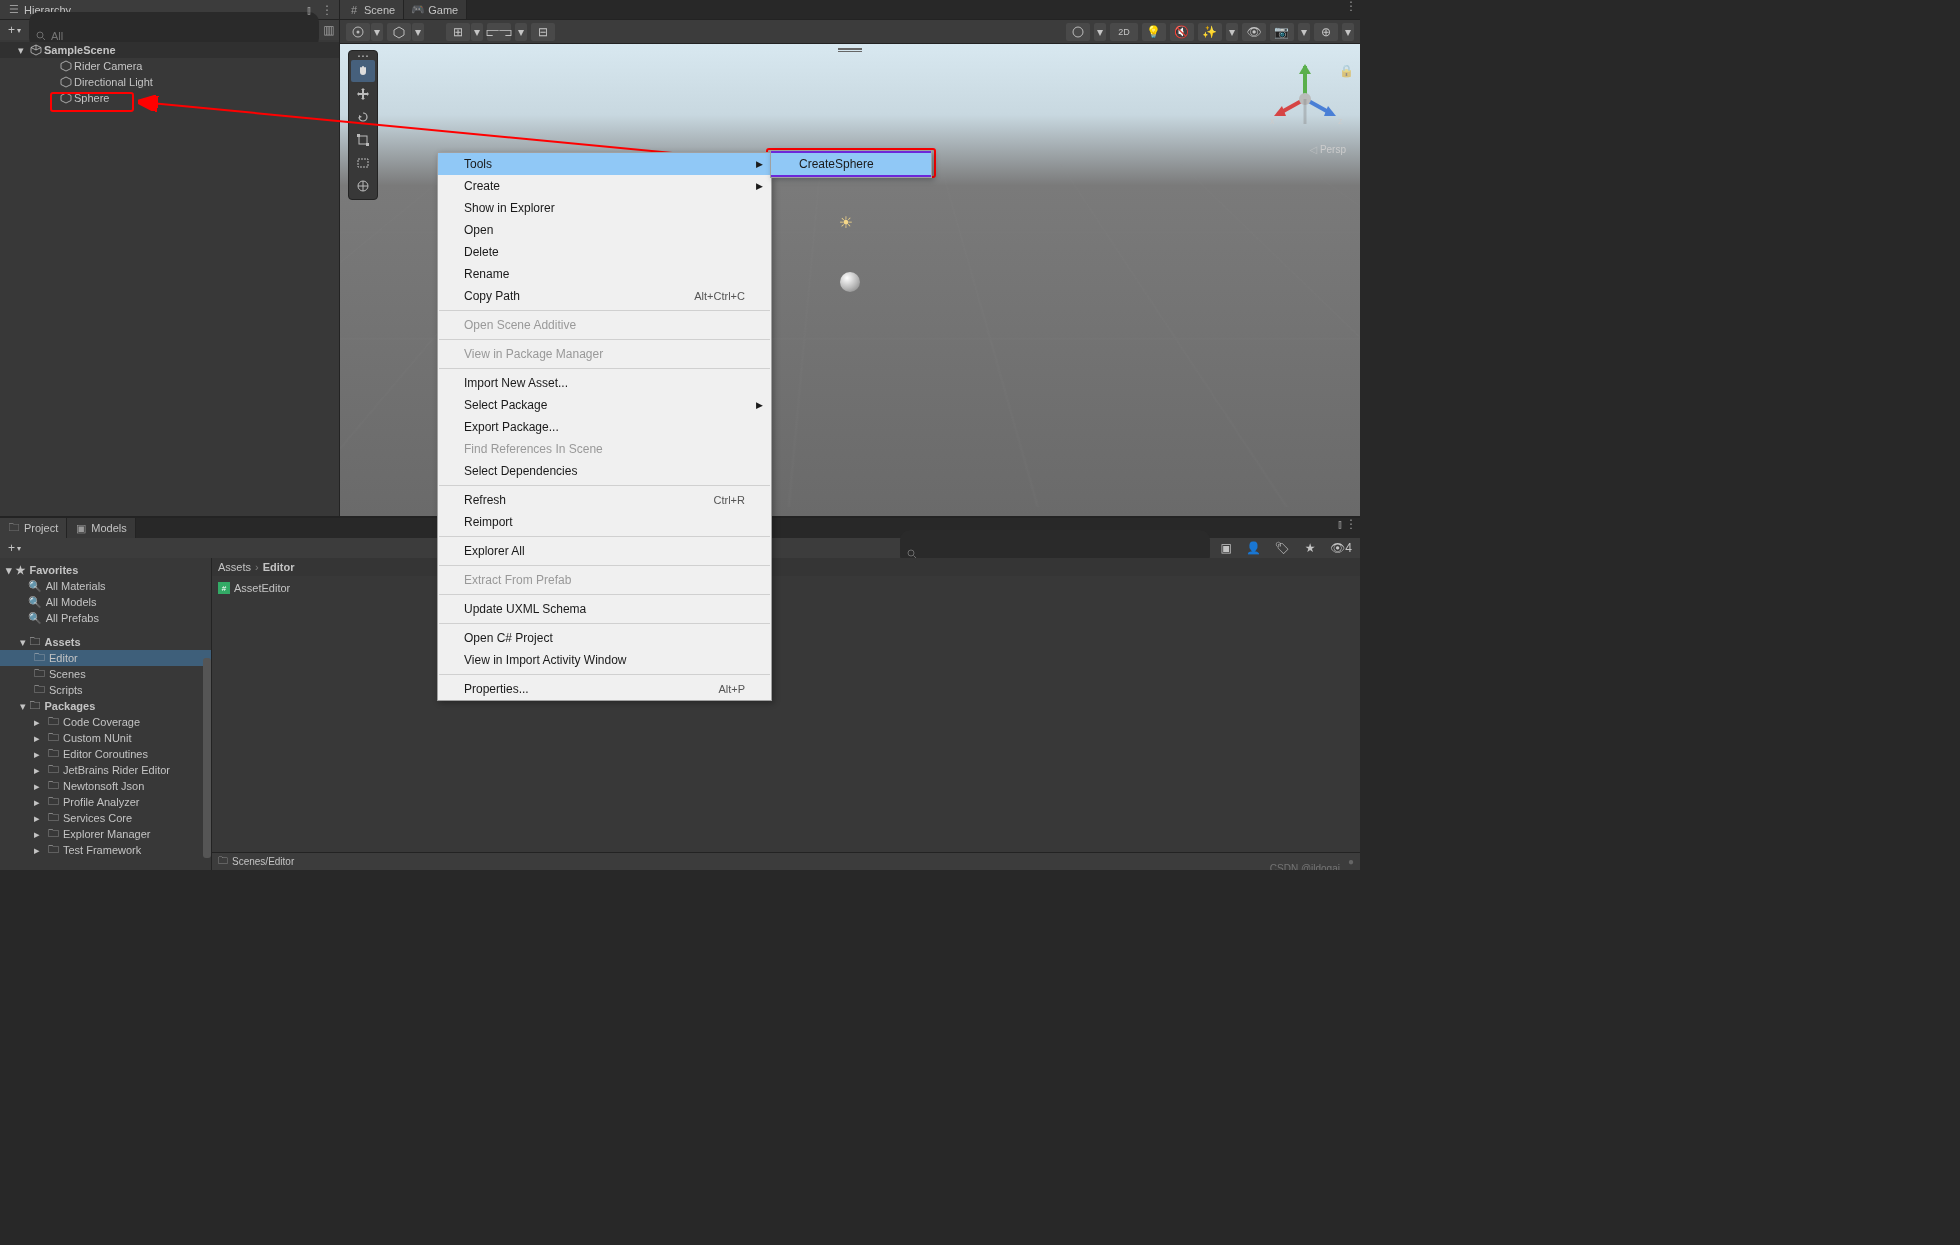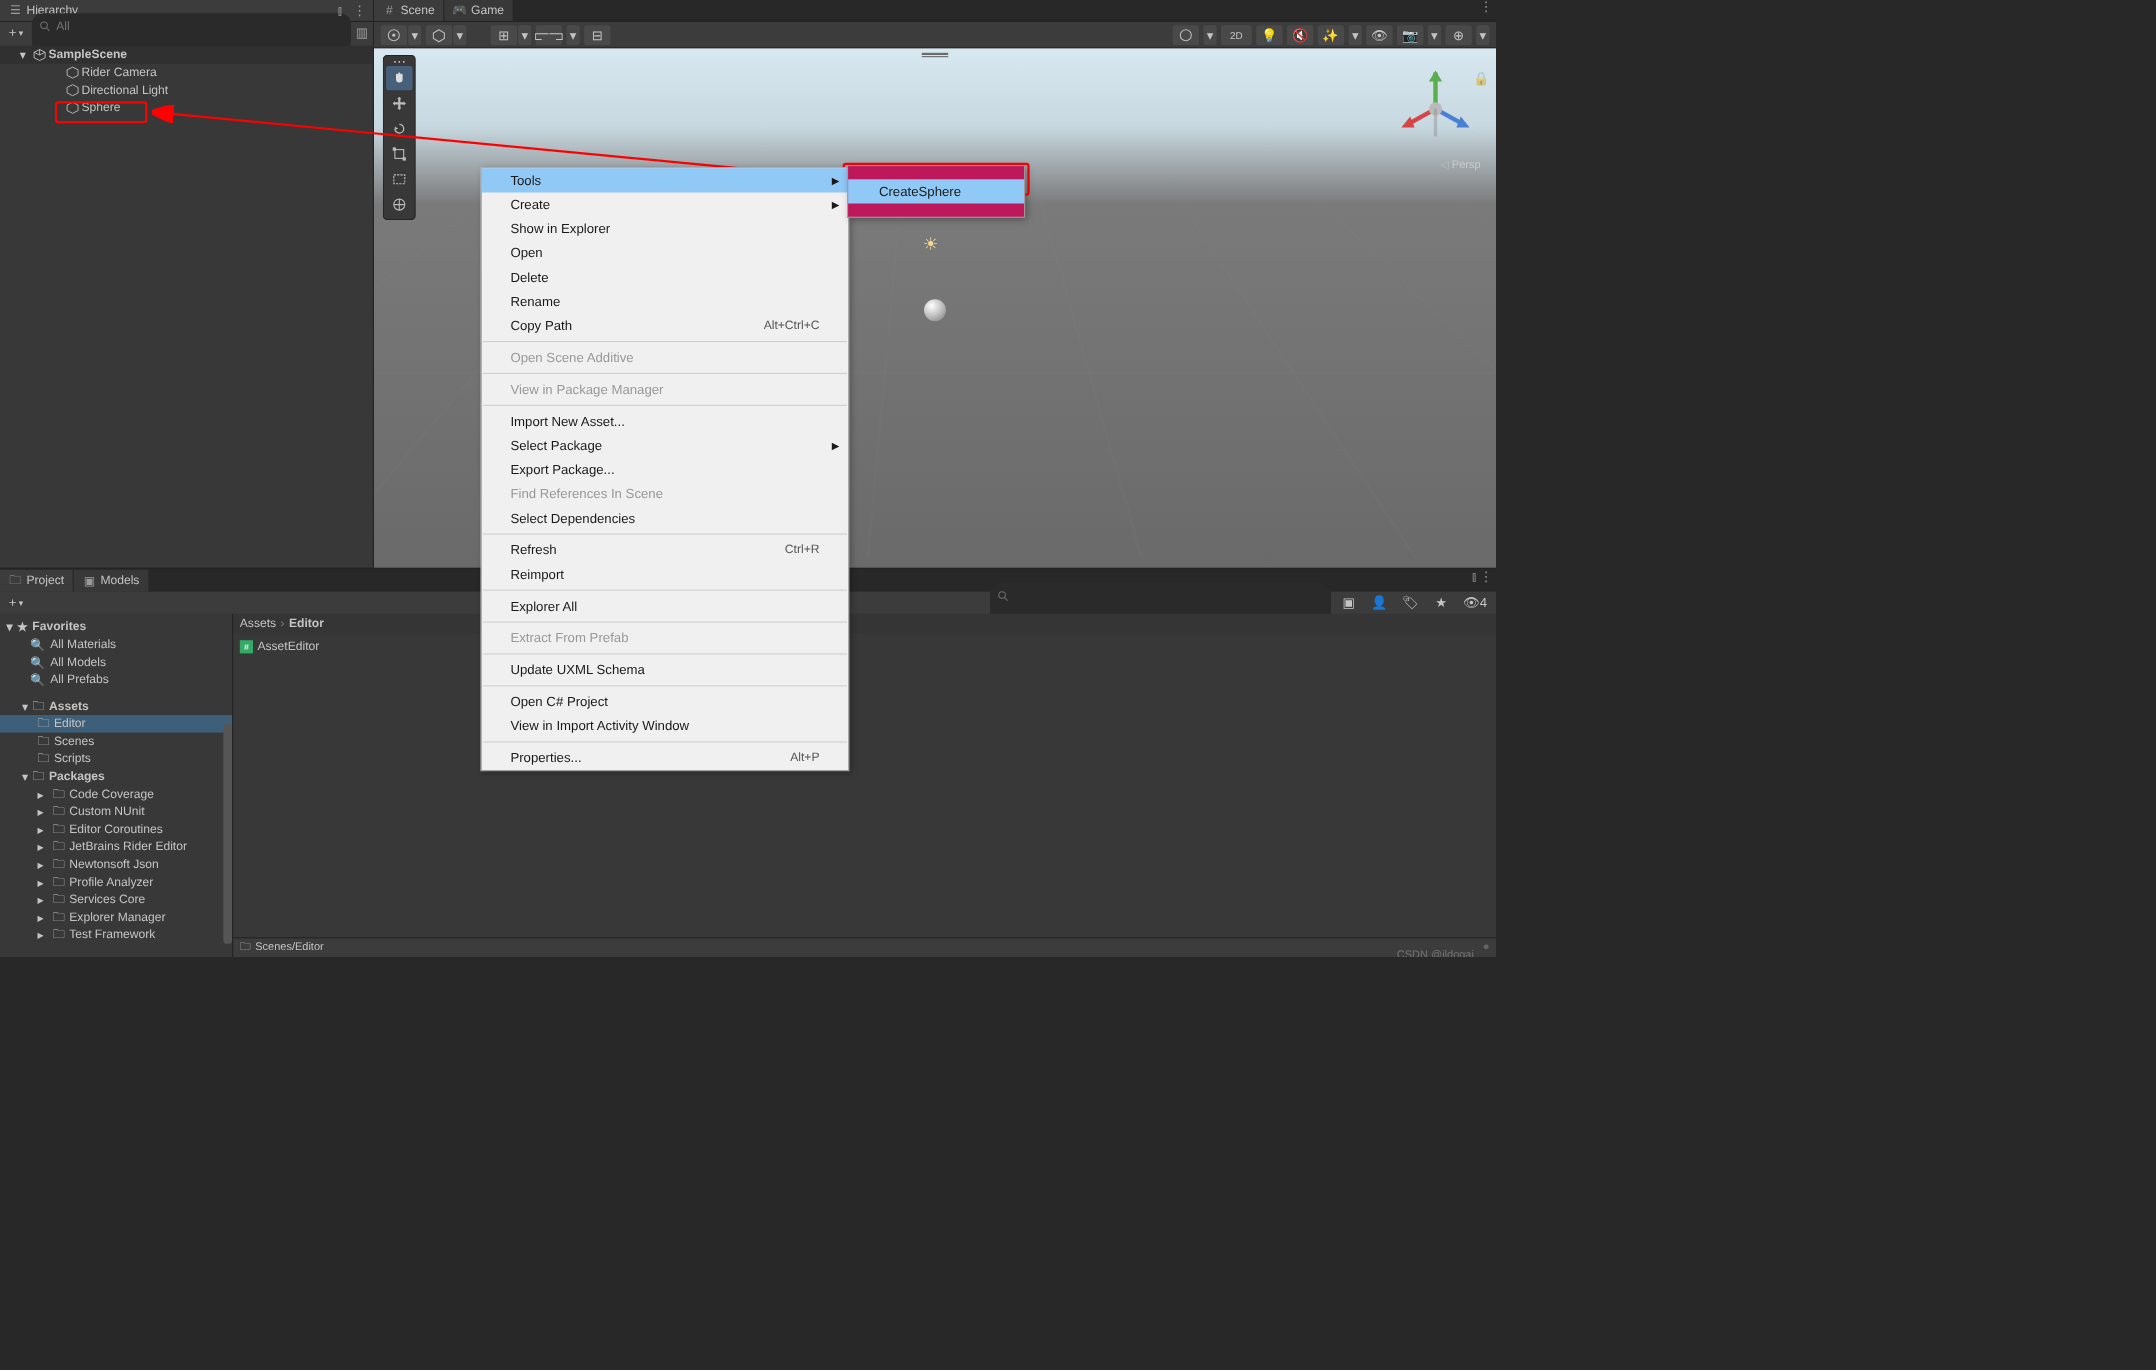--- a/index.html
+++ b/index.html
@@ -7,21 +7,21 @@
 .app { display: flex; flex-direction: column; width: 1360px; height: 870px; background: #383838; }
 .top-row { display: flex; height: 516px; }
 .hierarchy-panel { width: 340px; background: #383838; border-right: 1px solid #232323; display: flex; flex-direction: column; }
 .panel-header { display: flex; align-items: center; background: #3c3c3c; height: 20px; border-bottom: 1px solid #232323; }
 .tab { display: flex; align-items: center; padding: 0 8px; height: 100%; background: #383838; gap: 4px; font-size: 11px; }
 .tab.active { background: #3c3c3c; }
 .header-icons { margin-left: auto; display: flex; gap: 6px; padding-right: 6px; }
 .icon-small { width: 12px; height: 12px; display: inline-flex; align-items: center; justify-content: center; opacity: 0.7; }
 .toolbar-row { display: flex; align-items: center; height: 20px; background: #3c3c3c; padding: 0 4px; gap: 4px; }
 .plus-btn { display: flex; align-items: center; gap: 2px; padding: 0 4px; }
-.search-box { flex: 1; display: flex; align-items: flex-end; background: #2a2a2a; border-radius: 10px; padding: 18px 6px; height: 16px; gap: 4px; }
+.search-box { flex: 1; display: flex; align-items: flex-start; background: #2a2a2a; border-radius: 10px; padding: 18px 6px; height: 16px; gap: 4px; }
 .search-box input { background: none; border: none; color: #888; font-size: 11px; outline: none; flex: 1; }
 .hierarchy-tree { flex: 1; padding: 2px 0; }
 .tree-item { display: flex; align-items: center; height: 16px; padding-left: 4px; gap: 2px; font-size: 11px; cursor: pointer; }
 .tree-item.root { background: #303030; padding-left: 30px; }
 .tree-item.child { padding-left: 60px; }
 .tree-foldout { width: 10px; display: inline-flex; }
 .cube-icon{ width:12px; height:12px; display:inline-flex; align-items:center; justify-content:center; }
 .red-box { position: absolute; border: 2px solid #ff0000; pointer-events: none; }
 .scene-panel { flex: 1; display: flex; flex-direction: column; background: #383838; position: relative; }
 .scene-tabs { display: flex; height: 20px; background: #282828; border-bottom: 1px solid #232323; }
@@ -40,21 +40,21 @@
 .persp-label { position: absolute; right: 14px; top: 100px; font-size: 10px; color: #ccc; }
 .sphere-3d { position:absolute; left:500px; top:228px; width:20px; height:20px; border-radius:50%; background: radial-gradient(circle at 35% 30%, #fff, #b8b8b8 55%, #777); }
 .sun-3d { position:absolute; left:496px; top:168px; width:20px; height:20px; display:flex; align-items:center; justify-content:center; color:#f6d889; font-size:16px; }
 .context-menu { position: absolute; left: 437px; top: 152px; width: 335px; background: #f0f0f0; border: 1px solid #a0a0a0; box-shadow: 2px 2px 6px rgba(0,0,0,0.3); font-size: 12px; color: #1a1a1a; }
 .menu-item { display: flex; align-items: center; height: 22px; padding: 0 26px; cursor: default; position: relative; }
 .menu-item.highlighted { background: #90c8f6; }
 .menu-item.disabled { color: #999; }
 .menu-item .shortcut { margin-left: auto; color: #555; font-size: 11px; }
 .menu-item .sub-arrow { position: absolute; right: 8px; font-size: 9px; }
 .menu-sep { height: 1px; background: #d0d0d0; margin: 3px 1px; }
-.submenu { position: absolute; left: 770px; top: 150px; width: 162px; background: #be185d; border: 1px solid #a0a0a0; box-shadow: 2px 2px 6px rgba(0,0,0,0.3); font-size: 12px; color: #1a1a1a; padding: 12px 0; }
+.submenu { position: absolute; left: 770px; top: 150px; width: 162px; background: #6d28d9; border: 1px solid #a0a0a0; box-shadow: 2px 2px 6px rgba(0,0,0,0.3); font-size: 12px; color: #1a1a1a; padding: 2px 0; }
 .submenu .menu-item { padding-left:28px; }
 .bottom-row { flex: 1; display: flex; flex-direction: column; background: #383838; border-top: 2px solid #232323; }
 .project-tabs { display: flex; height: 20px; background: #282828; }
 .project-tabs .tab { border-right: 1px solid #232323; }
 .project-toolbar { display: flex; align-items: center; height: 20px; background: #3c3c3c; padding: 0 4px; gap: 4px; }
 .project-body { flex: 1; display: flex; }
 .project-left { width: 212px; border-right: 1px solid #232323; overflow-y: auto; padding: 4px 0; }
 .project-right { flex: 1; display: flex; flex-direction: column; }
 .fav-header { display: flex; align-items: center; gap: 4px; height: 16px; padding-left: 6px; font-size: 11px; font-weight: bold; }
 .fav-item, .folder-item { display: flex; align-items: center; gap: 4px; height: 16px; padding-left: 28px; font-size: 11px; cursor: pointer; }

